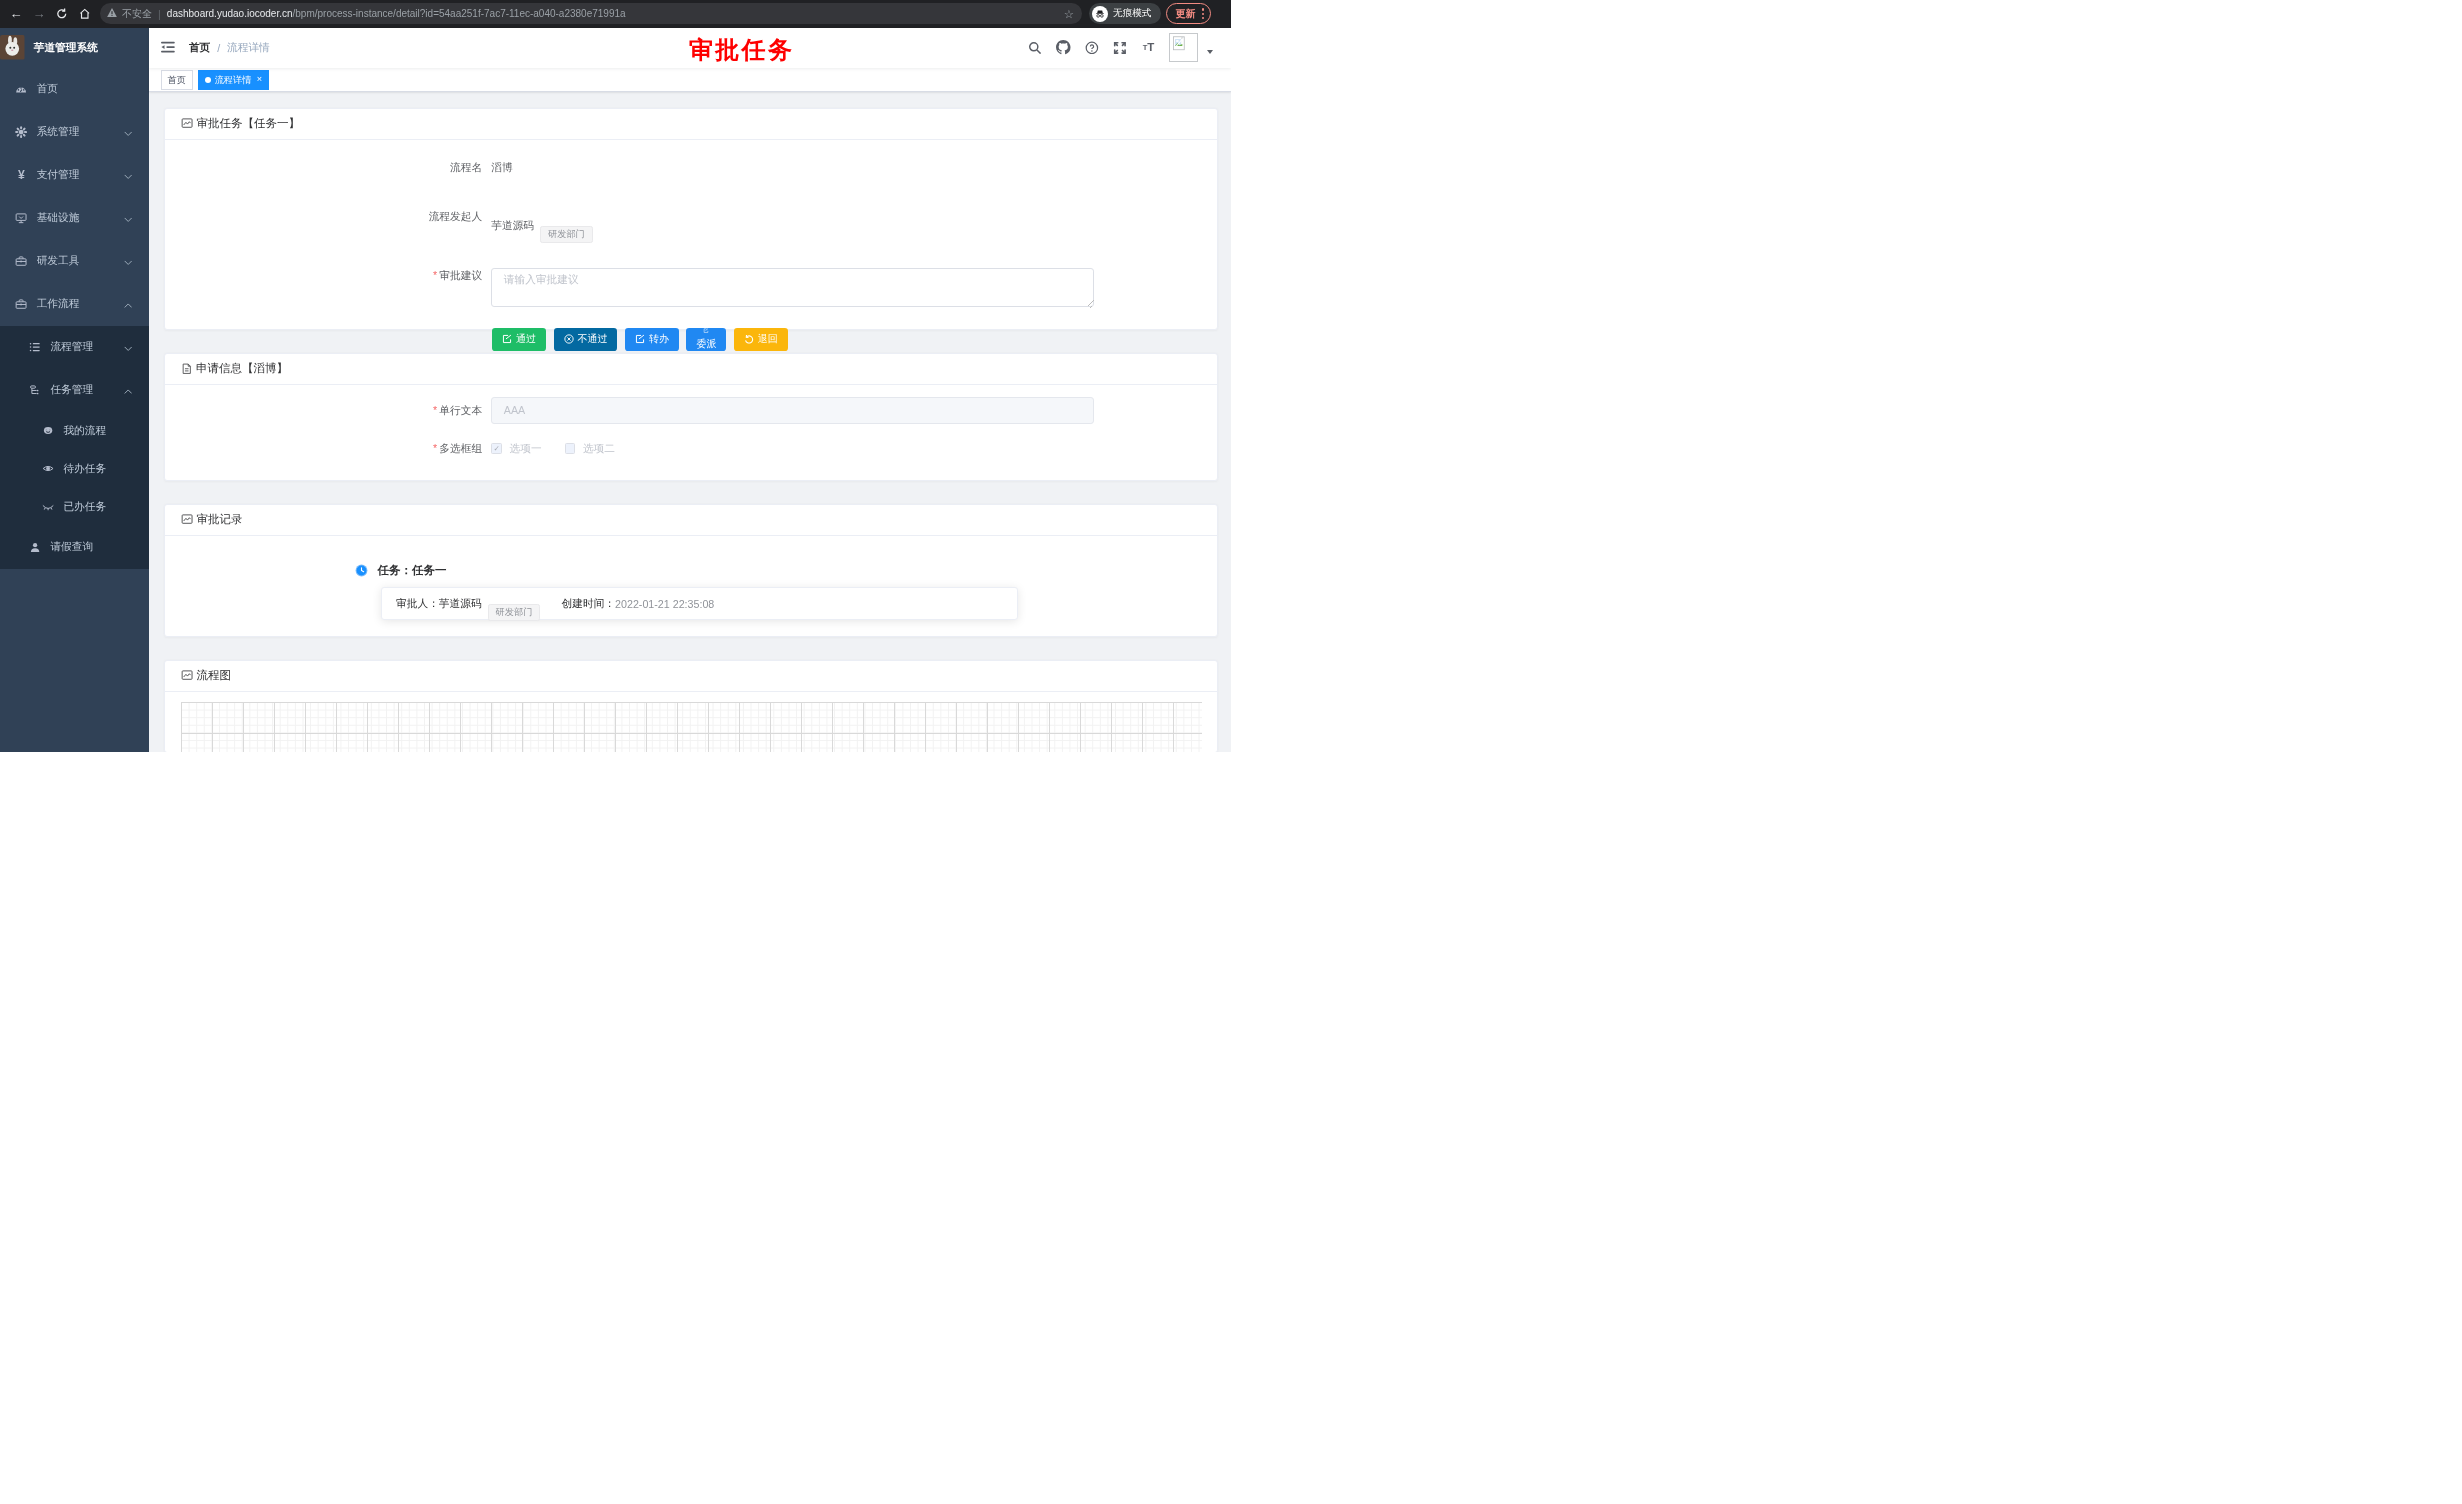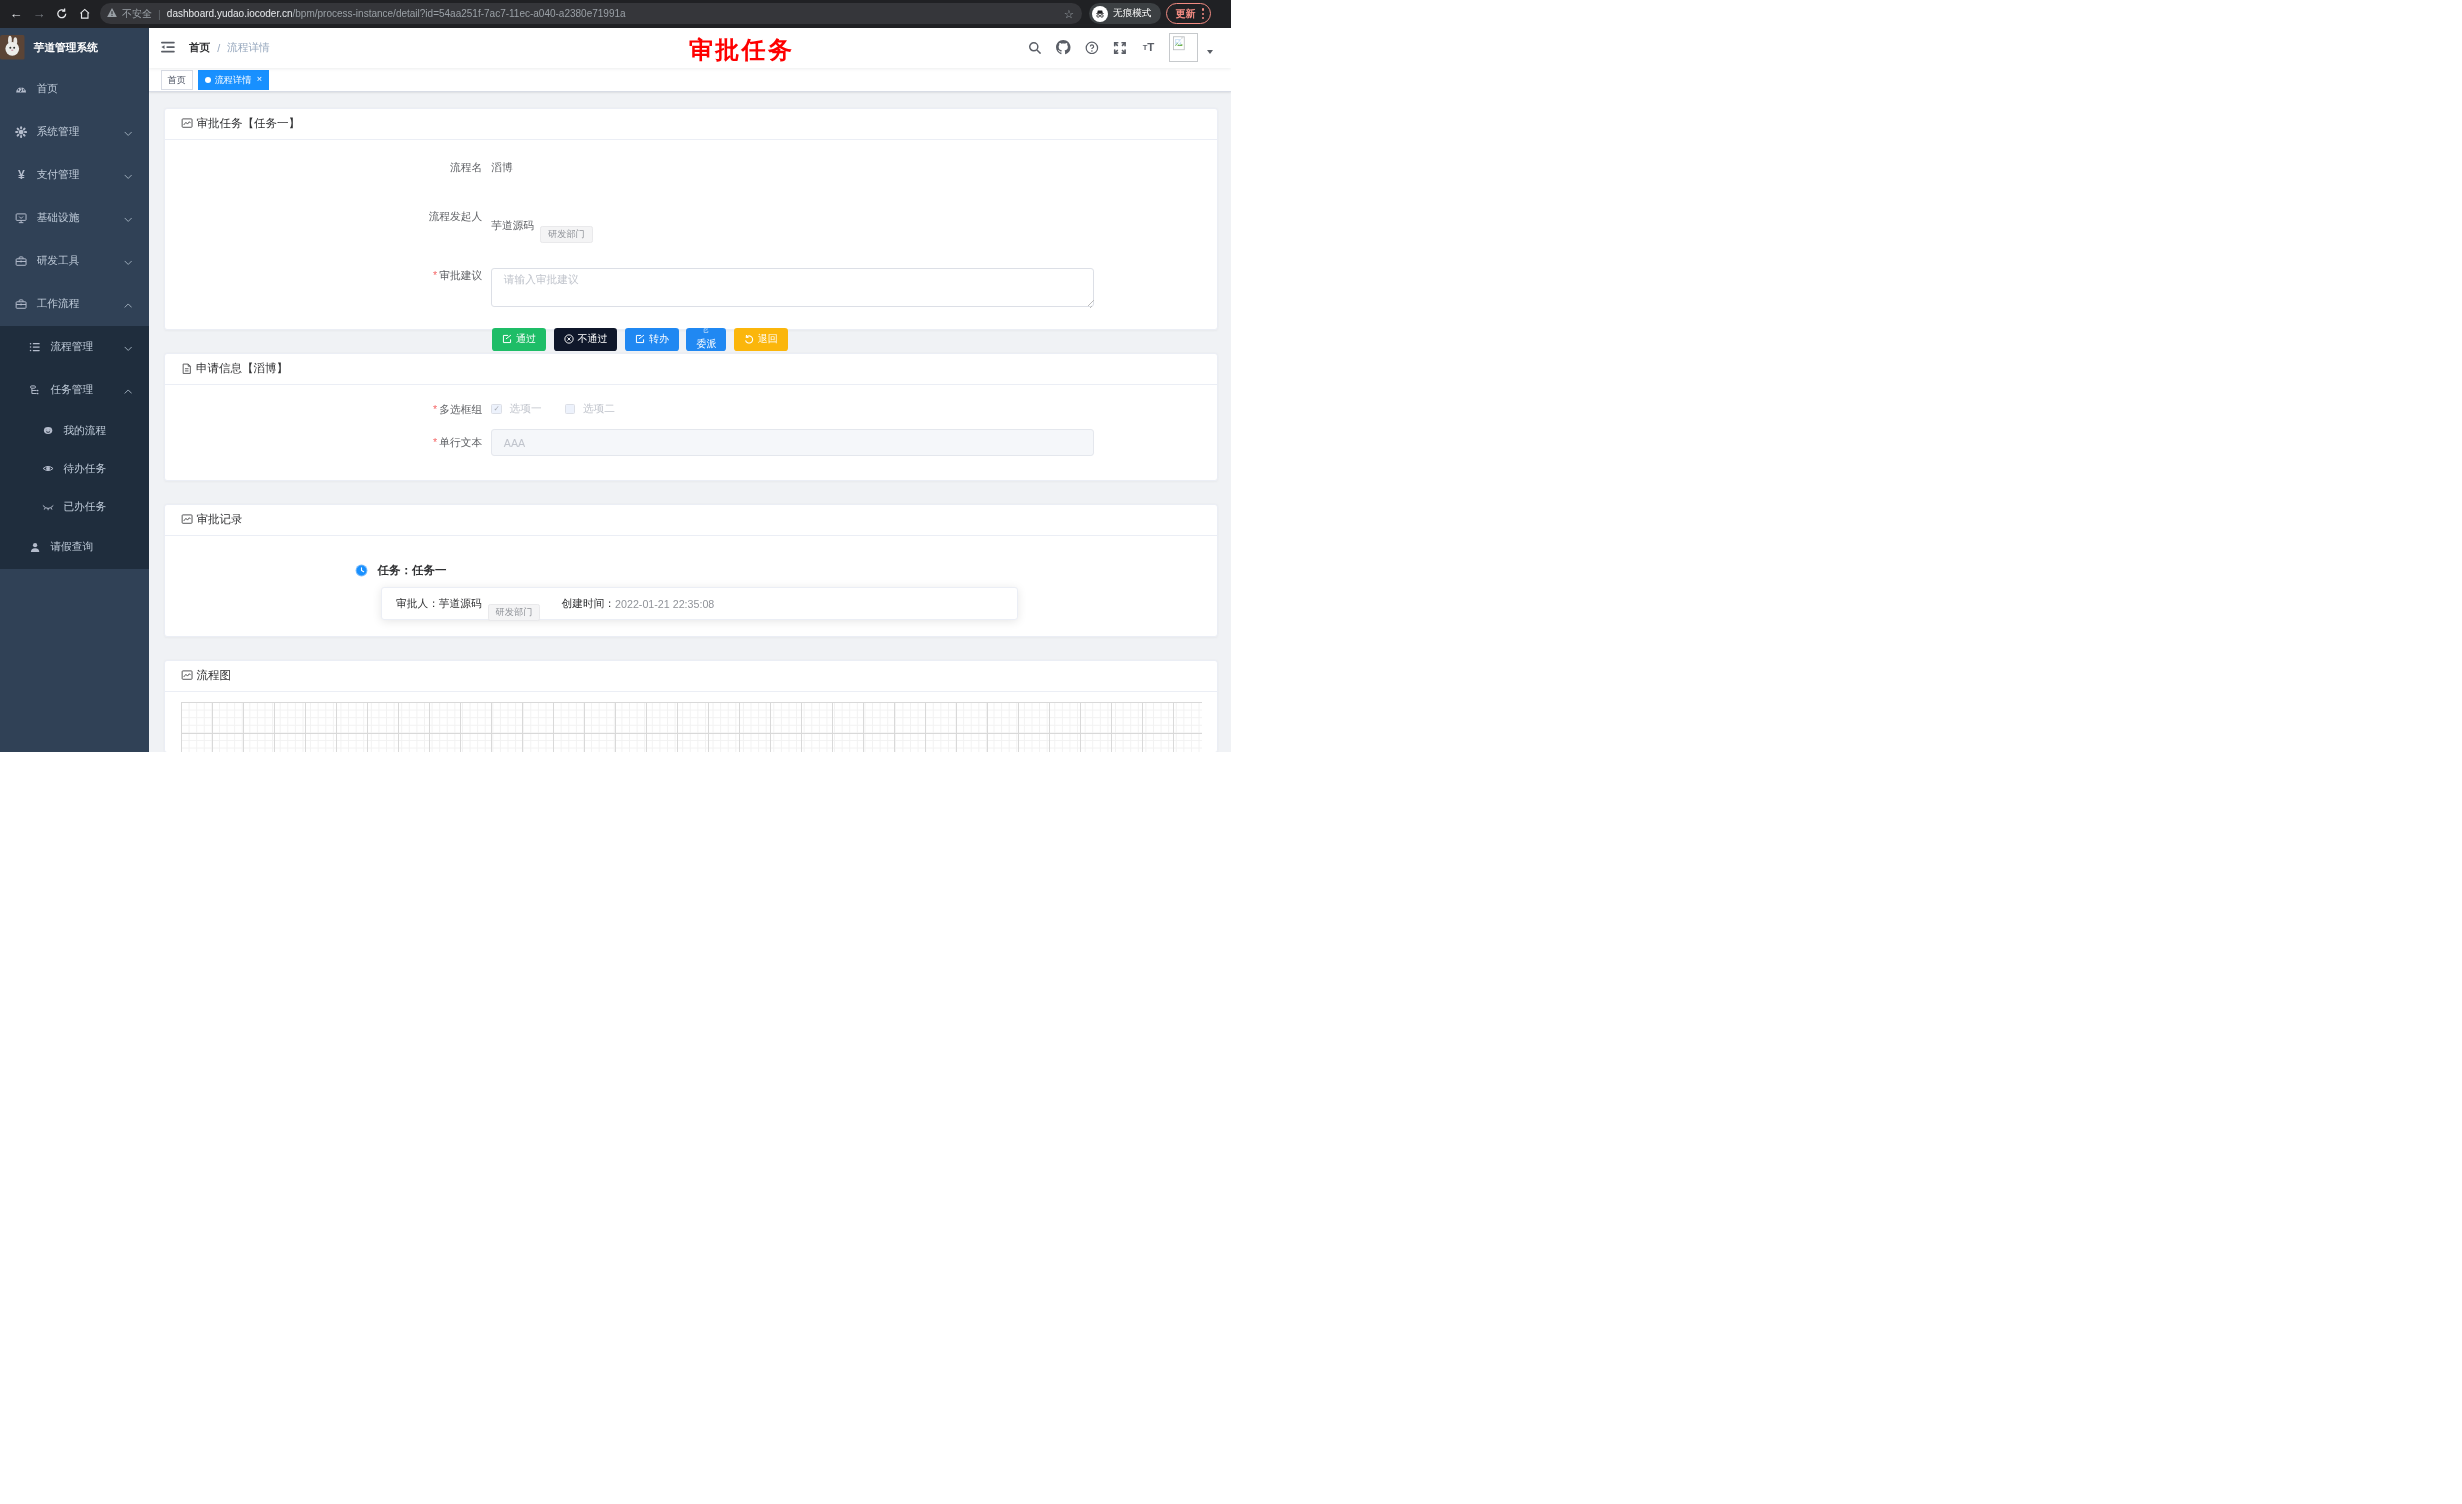--- a/index.html
+++ b/index.html
@@ -75,21 +75,21 @@
   .req { color:#f56c6c; margin-right:2.3px; }
   .fvalue { font-size:10.7px; color:#606266; line-height:15.3px; display:flex; align-items:center; gap:6.1px; }
   .eltag { height:17px; line-height:15.3px; border:0.8px solid #e9e9eb; background:#f4f4f5; color:#909399; font-size:9.2px; border-radius:2.3px; padding:0 6.9px; display:inline-block;margin-top:17px; }
   .textarea { width:603px; height:39px; border:0.8px solid #dcdfe6; border-radius:3.1px; background:#fff; padding:4.6px 11.5px; font-size:10.7px; color:#c0c4cc; position:relative; resize:none; font-family:inherit; }
   .textarea::placeholder { color:#c0c4cc; }
   .resize-grip { position:absolute; right:0.8px; bottom:0.8px; width:7.6px; height:7.6px; background:
      linear-gradient(135deg, transparent 0 50%, #bbb 50% 55%, transparent 55% 70%, #bbb 70% 75%, transparent 75%); }
   .btnrow { display:flex; gap:7.6px; margin:19px 0 0 327px; padding-bottom:10.7px; }
   .btn { height:23px; border:none; border-radius:3.1px; color:#fff; font-size:10px; padding:0 10px; display:inline-flex; align-items:center; gap:3.8px; cursor:pointer; font-family:inherit; }
   .btn-pass { background:#1ebd67; }
-  .btn-reject { background:#0f172a;text-align:center; }
+  .btn-reject { background:#0369a1;text-align:center; }
   .btn-transfer { background:#2088f2; }
   .btn-delegate { background:#2088f2;flex-direction:column; }
   .btn-back { background:#fbb60b; }
 
   .dis-input { width:603px; height:27.5px; background:#f5f7fa; border:0.8px solid #e4e7ed; border-radius:3.1px; color:#c0c4cc; font-size:10.7px; padding:0 11.5px; display:flex; align-items:center; }
   .cbgroup { display:flex; align-items:center; gap:23px; }
   .cbitem { display:flex; align-items:center; gap:7.6px; color:#c0c4cc; font-size:10.7px; }
   .cbox { width:10.7px; height:10.7px; border:0.8px solid #dcdfe6; border-radius:1.5px; background:#edf2fc; display:flex; align-items:center; justify-content:center; color:#a8abb2; font-size:7.6px; line-height:1; }
 
   .timeline-row { display:flex; align-items:center; gap:9.2px; margin:27.5px 0 0 190px; }
@@ -495,37 +495,37 @@
               <svg width="11.5" height="11.5" viewBox="0 0 16 16" fill="none" stroke="#48494b" stroke-width="1.2">
                   <path d="M3 1.5 h7 l3 3 v10 H3 Z"></path>
                   <path d="M10 1.5 v3 h3"></path>
                   <line x1="5.5" y1="8" x2="10.5" y2="8"></line>
                   <line x1="5.5" y1="11" x2="10.5" y2="11"></line>
                 </svg>
             </span>
             <span>申请信息【滔博】</span>
           </div>
           <div class="card-bd">
+            <div class="frow" style="margin-top:12.2px; align-items:center">
+              <span class="flabel"><span class="req">*</span><span>单行文本</span></span>
+              <span class="dis-input">AAA</span>
+            </div>
             <div class="frow" style="margin-top:17px; align-items:center">
               <span class="flabel"><span class="req">*</span><span>多选框组</span></span>
               <span class="cbgroup">
                 <span class="cbitem">
                   <span class="cbox">✓</span>
                   <span>选项一</span>
                 </span>
                 <span class="cbitem">
                   <span class="cbox"></span>
                   <span>选项二</span>
                 </span>
               </span>
             </div>
-            <div class="frow" style="margin-top:12.2px; align-items:center">
-              <span class="flabel"><span class="req">*</span><span>单行文本</span></span>
-              <span class="dis-input">AAA</span>
-            </div>
           </div>
         </div>
 
         <div class="card" style="height:133px">
           <div class="card-hd">
             <span class="hico">
               <svg width="12.2" height="12.2" viewBox="0 0 16 16" fill="none" stroke="#48494b" stroke-width="1.2">
                   <rect x="1.5" y="2.5" width="13" height="11" rx="1"></rect>
                   <path d="M3.5 10.5 6.5 7 8.5 9.3 11 6.2 12.5 8"></path>
                 </svg>

